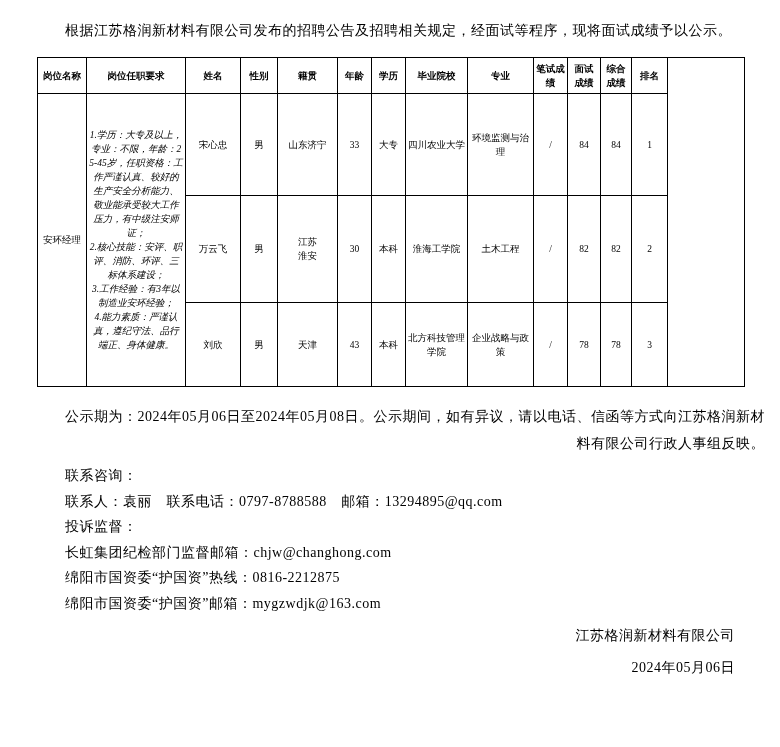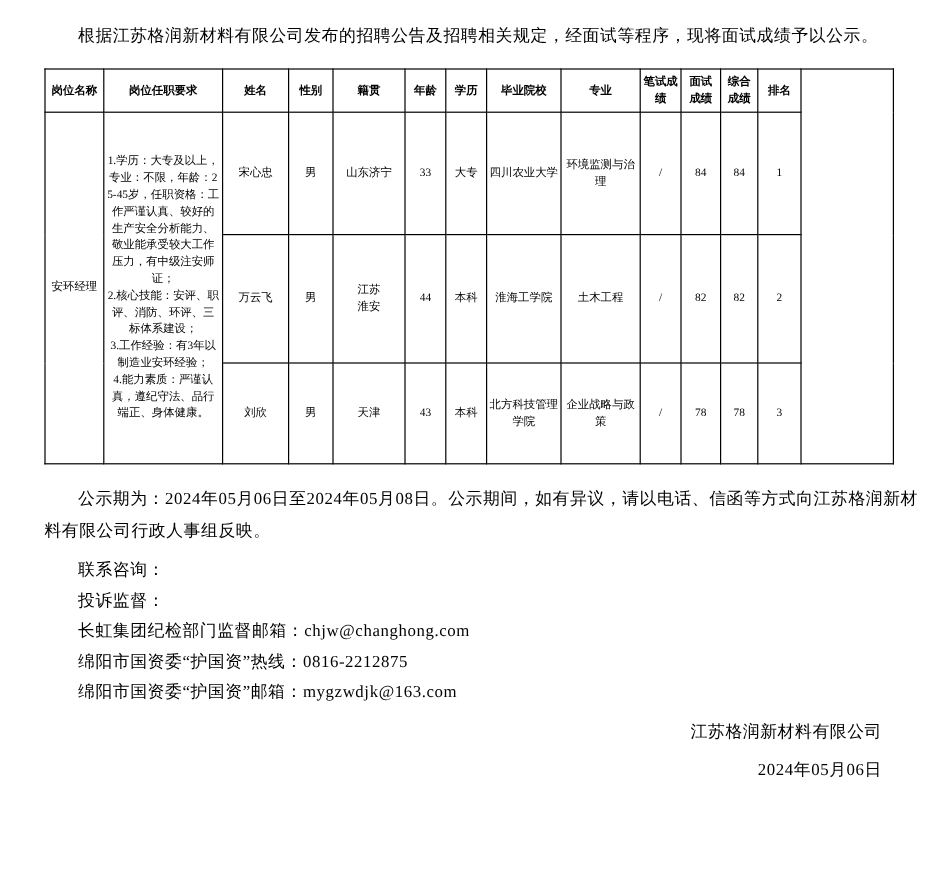--- a/index.html
+++ b/index.html
@@ -23,27 +23,28 @@
     padding:2px;word-break:break-all;line-height:14px;
     font-weight:normal;
   }
   table.results th{font-weight:bold;}
   tr.hrow{height:36px;}
   tr.r1{height:102px;}
   tr.r2{height:107px;}
   tr.r3{height:84px;}
   td.req{
     text-align:left;vertical-align:top;padding:6px 3px;
-    font-size:9px;line-height:19.5px;
+    font-size:9px;line-height:19.5px;font-style:italic;
   }
   td.preline{white-space:pre-line;}
   td.score, td.rank{line-height:12px;}
   .notice{
     margin:6px 15px 0 37px;text-indent:28px;letter-spacing:0.5px;
     line-height:27px;
+    text-align:right;
   }
   .contacts{margin:6px 36px 0 37px;}
   .contacts div{
     padding-left:28px;line-height:25.5px;letter-spacing:0.5px;
   }
   .signature{
     text-align:right;padding-right:45px;margin-top:4px;line-height:32px;
     letter-spacing:0.5px;
   }
 </style>
@@ -106,21 +107,21 @@
       <td class="score">/</td>
       <td class="score">84</td>
       <td class="score">84</td>
       <td class="rank">1</td>
     </tr>
     <tr class="r2">
       <td>万云飞</td>
       <td>男</td>
       <td class="preline">江苏
 淮安</td>
-      <td>44</td>
+      <td>30</td>
       <td>本科</td>
       <td>淮海工学院</td>
       <td>土木工程</td>
       <td class="score">/</td>
       <td class="score">82</td>
       <td class="score">82</td>
       <td class="rank">2</td>
     </tr>
     <tr class="r3">
       <td>刘欣</td>
@@ -135,20 +136,21 @@
       <td class="score">78</td>
       <td class="rank">3</td>
     </tr>
   </tbody>
     </table>
 
   <p class="notice">公示期为：2024年05月06日至2024年05月08日。公示期间，如有异议，请以电话、信函等方式向江苏格润新材料有限公司行政人事组反映。</p>
 
   <div class="contacts">
     <div>联系咨询：</div>
+    <div>联系人：袁丽　联系电话：0797-8788588　邮箱：13294895@qq.com</div>
     <div>投诉监督：</div>
     <div>长虹集团纪检部门监督邮箱：chjw@changhong.com</div>
     <div>绵阳市国资委“护国资”热线：0816-2212875</div>
     <div>绵阳市国资委“护国资”邮箱：mygzwdjk@163.com</div>
   </div>
 
   <div class="signature">
     <div>江苏格润新材料有限公司</div>
     <div>2024年05月06日</div>
   </div>

